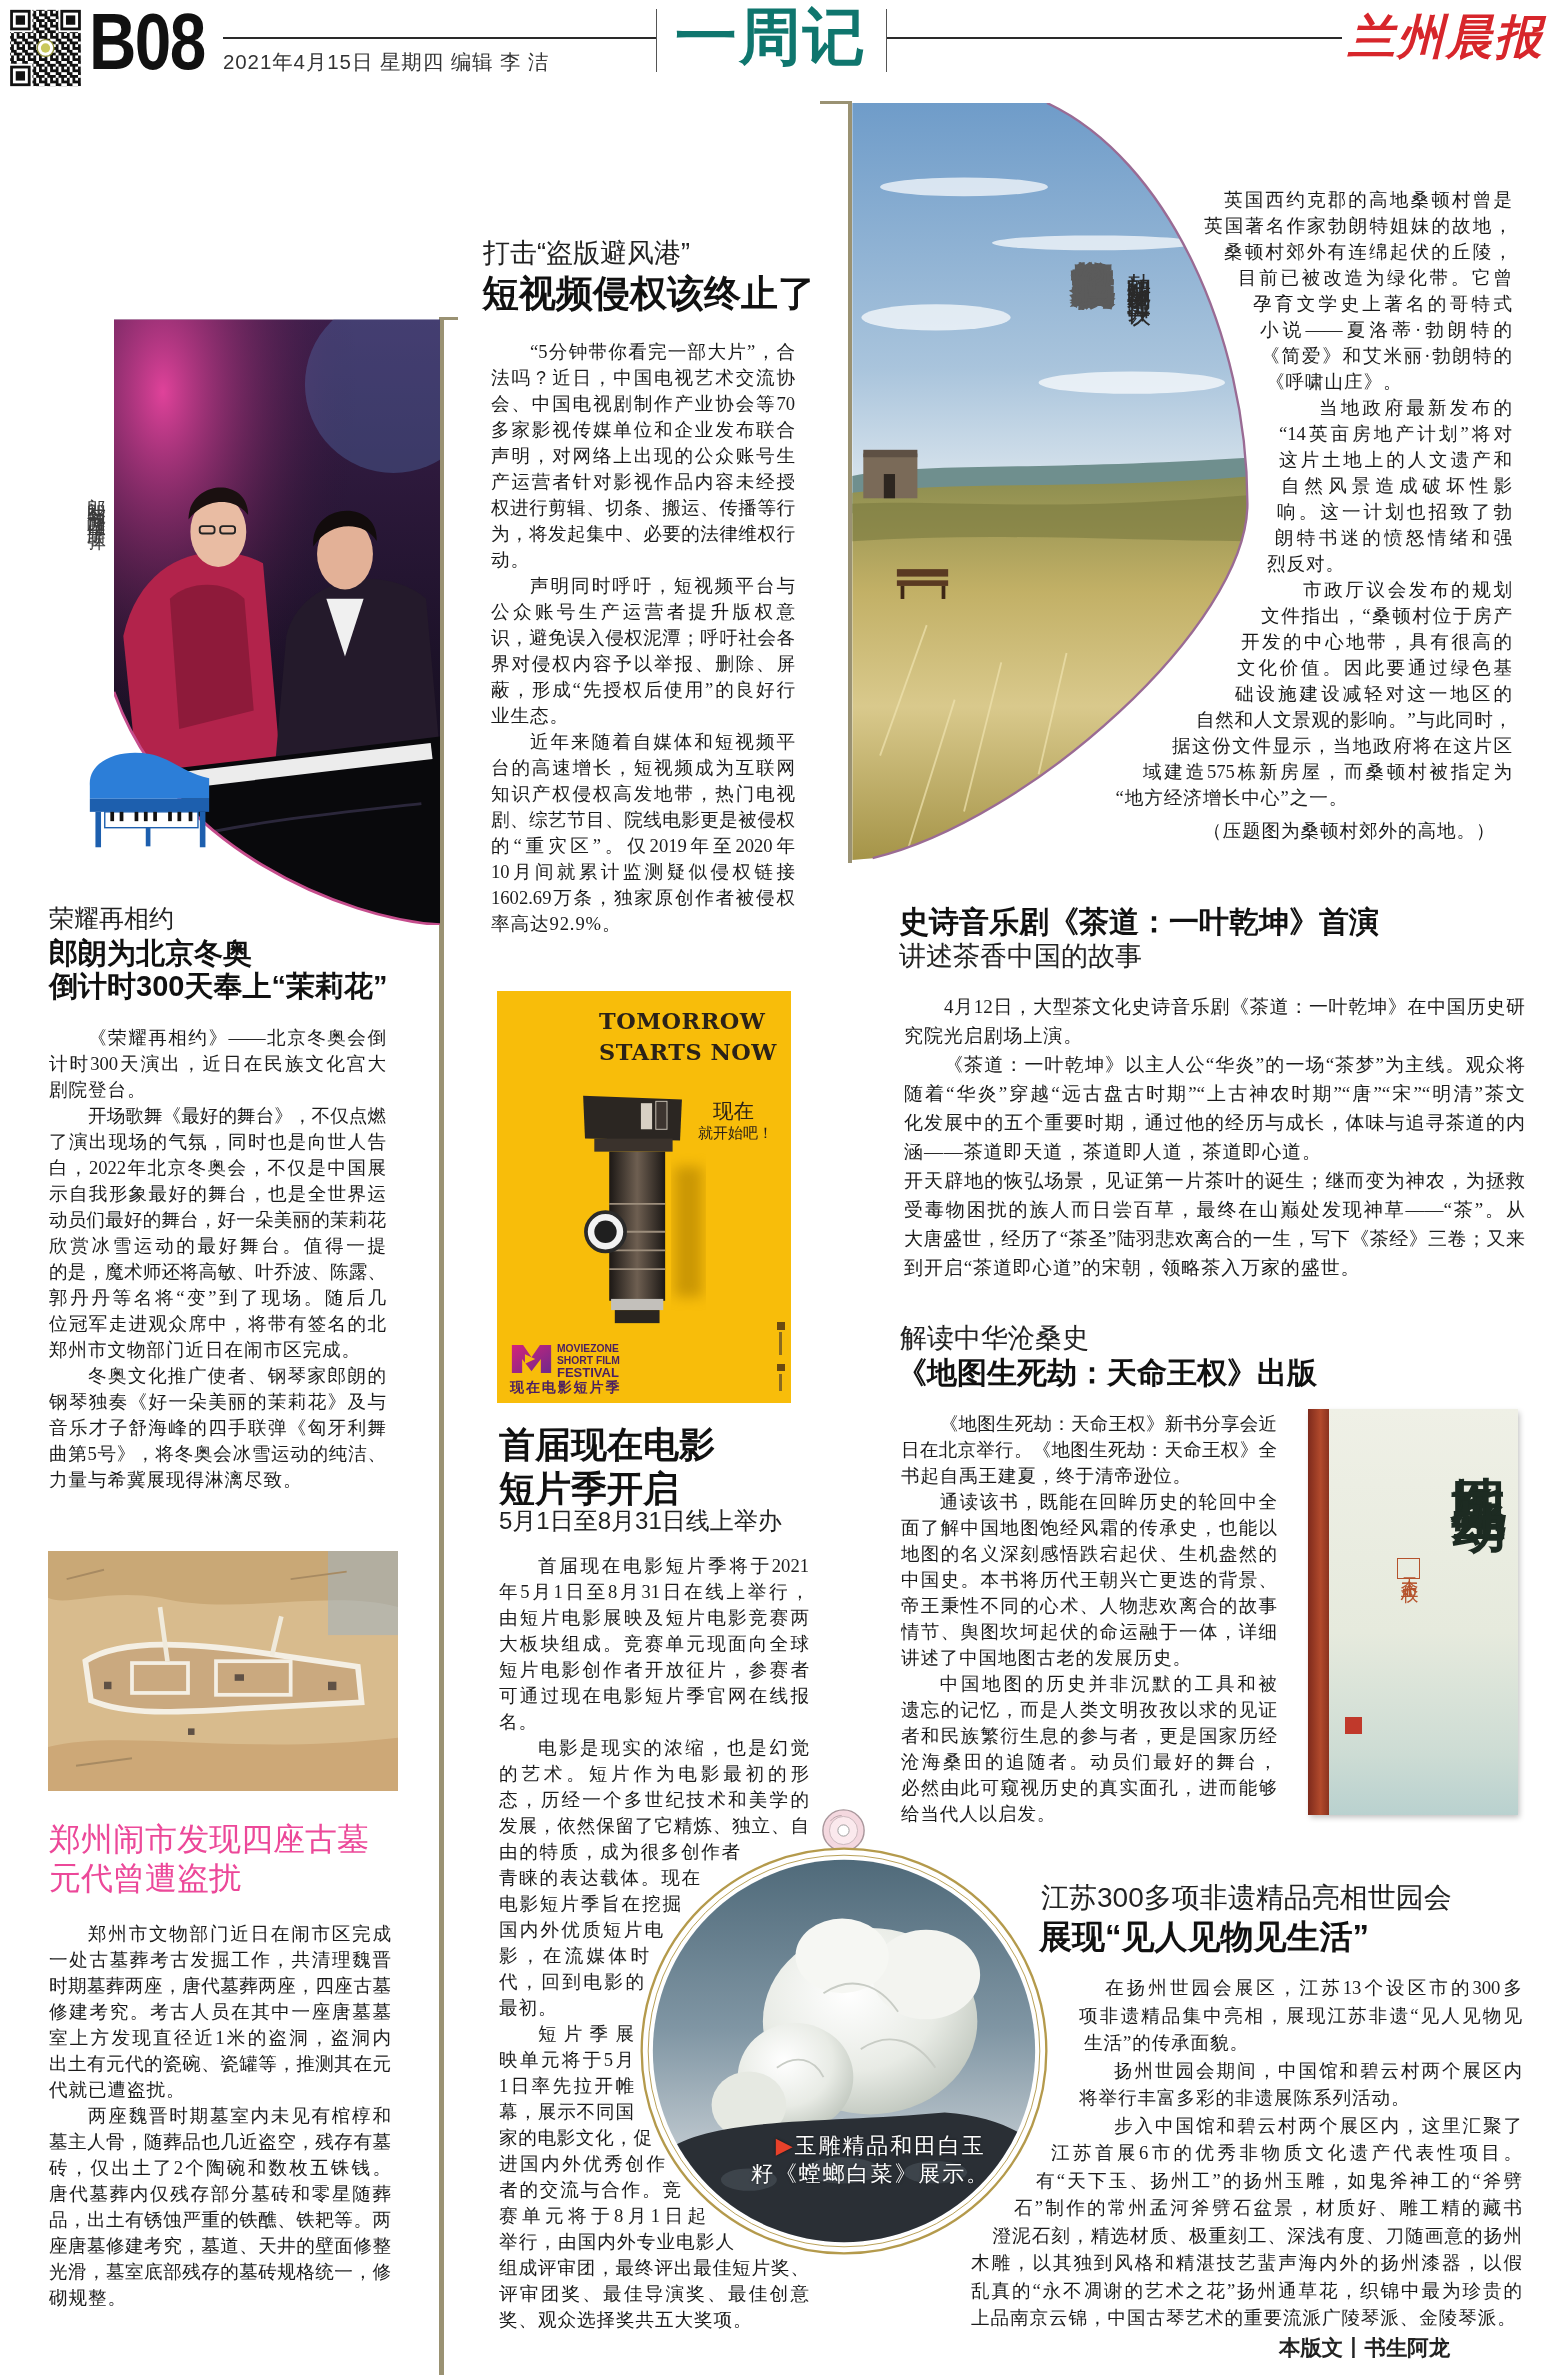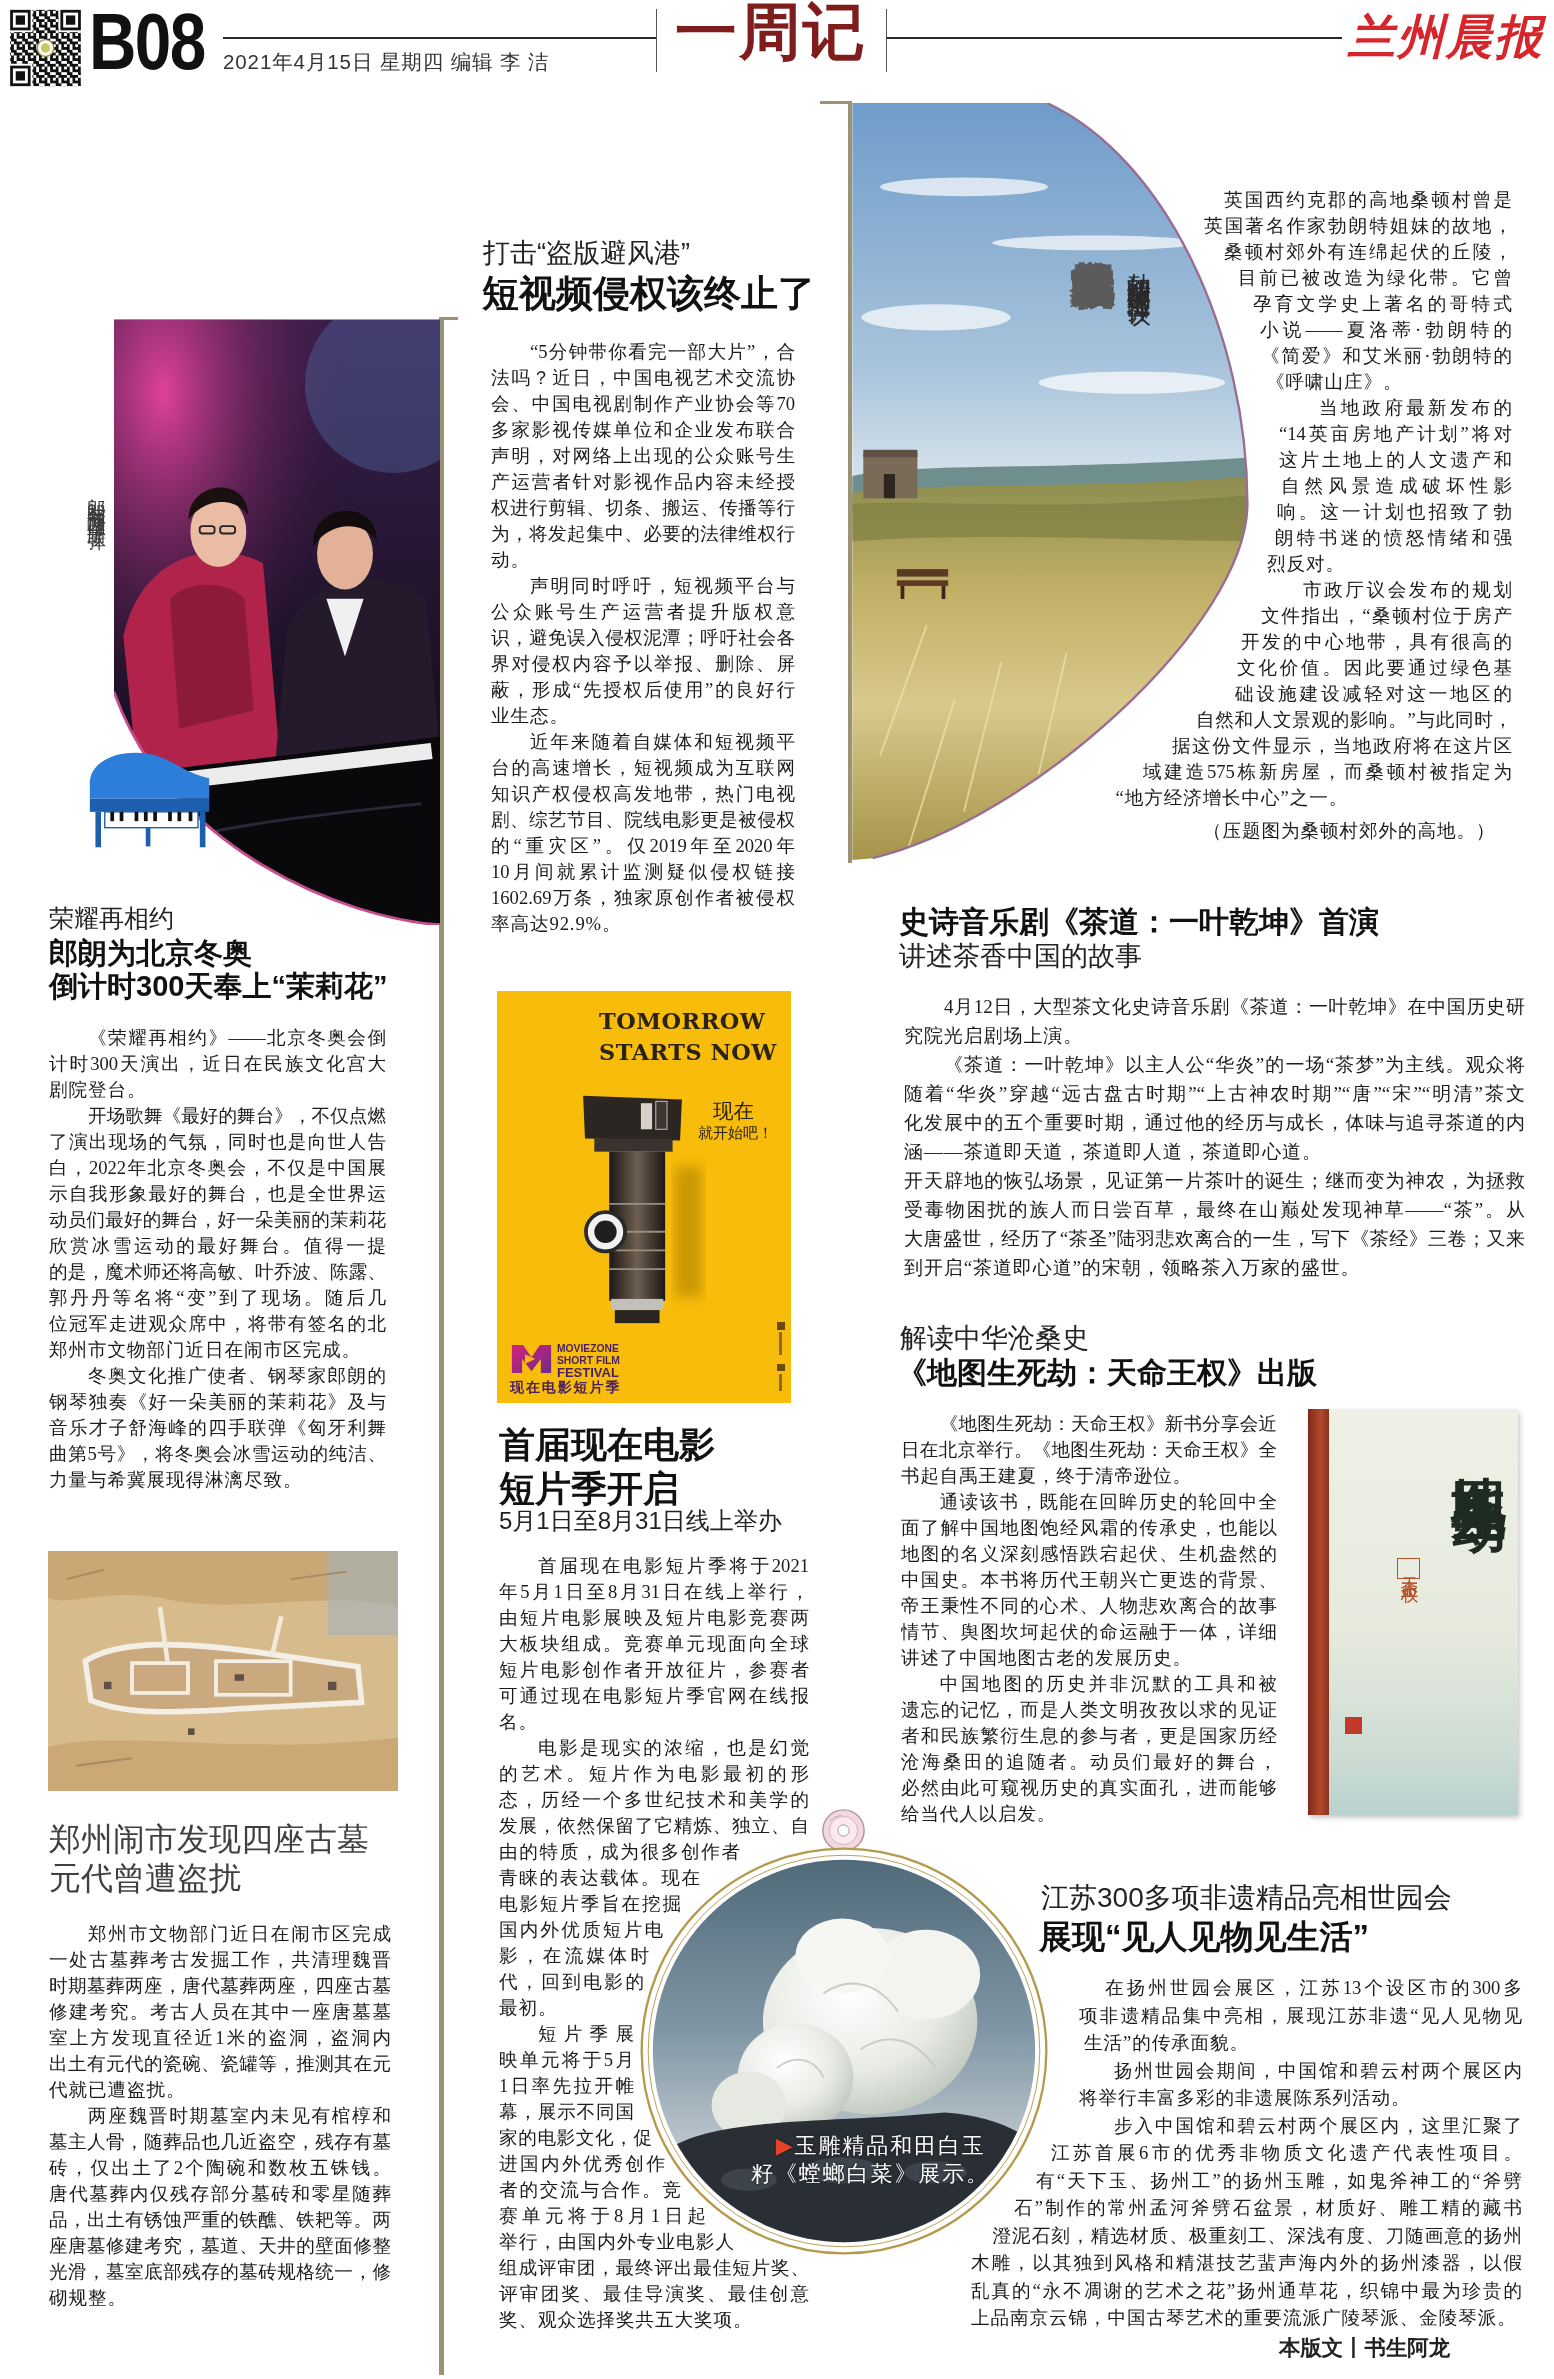--- a/index.html
+++ b/index.html
@@ -15,21 +15,21 @@
 .headline .hl{display:block;}
 .body-text{position:absolute;font-size:18.6px;color:#1b1b1b;}
 .body-text .ln{display:block;height:var(--lh);line-height:var(--lh);overflow:hidden;text-align:justify;text-align-last:justify;white-space:normal;}
 .body-text .ln.first{text-indent:2.1em;}
 .body-text .ln.last{text-align:left;text-align-last:left;letter-spacing:0.9px;overflow:visible;white-space:nowrap;}
 .vtext{writing-mode:vertical-rl;text-orientation:upright;white-space:nowrap;line-height:1;}
 
 
 #page-num{left:89px;top:1.9px;font-size:80px;font-weight:bold;line-height:1;letter-spacing:-1.9px;transform:scaleX(0.82);transform-origin:left top;color:#111;}
 #date-line{left:223px;top:48px;font-size:20.5px;letter-spacing:0.9px;color:#333;white-space:nowrap;}
-#section-title{left:675px;top:5.6px;font-size:62px;font-weight:bold;line-height:1;color:#7f1d1d;letter-spacing:1.9px;font-family:Liberation Mono, monospace;}
+#section-title{left:675px;top:5.6px;font-size:62px;font-weight:bold;line-height:1;color:#0f766e;letter-spacing:1.9px;font-family:Liberation Serif, serif;}
 #masthead{left:1348px;top:11.2px;font-size:47px;font-weight:bold;font-style:italic;color:#d7262b;letter-spacing:1.9px;line-height:1.1;font-family:"DejaVu Serif",serif;}
 
 
 #body-piracy{left:491px;top:339px;width:304px;--lh:26px;}
 #body-langlang{left:49px;top:1025px;width:337px;--lh:26px;}
 #body-zhengzhou{left:49px;top:1921px;width:342px;--lh:26px;}
 #body-shortfilm{left:499px;top:1553px;width:310px;--lh:26px;}
 #body-tea{left:904px;top:992px;width:621px;--lh:29px;font-size:19px;}
 #body-map{left:901px;top:1411px;width:376px;--lh:26px;font-size:18.5px;}
 #body-jiangsu{left:971px;top:1974px;width:551px;--lh:27.5px;}
@@ -206,21 +206,21 @@
     <rect x="180" y="118" width="80" height="36" fill="none" stroke="#f4efe4" stroke-width="4"></rect>
     <path d="M120,60 L128,118 M250,70 L240,112" stroke="#f0eadb" stroke-width="5"></path>
     <g fill="#5f5145">
         <rect x="60" y="140" width="8" height="8"></rect>
         <rect x="200" y="132" width="10" height="7"></rect>
         <rect x="300" y="140" width="9" height="9"></rect>
         <rect x="150" y="190" width="7" height="7"></rect>
       </g>
     <path d="M20,30 L60,20 M260,30 L320,22 M30,230 L90,222" stroke="#a78a62" stroke-width="2"></path>
   </svg>
-  <div class="kicker" style="left:49px;top:1820px;font-size:32px;line-height:39px;color:#404040;">
+  <div class="kicker" style="left:49px;top:1820px;font-size:32px;line-height:39px;color:#ec4899;">
     <span class="hl" style="display:block">郑州闹市发现四座古墓</span>
     <span class="hl" style="display:block">元代曾遭盗扰</span>
   </div>
   <div id="body-zhengzhou" class="body-text">
       <div class="para">
         <div class="ln first">郑州市文物部门近日在闹市区完成</div>
         <div class="ln">一处古墓葬考古发掘工作，共清理魏晋</div>
         <div class="ln">时期墓葬两座，唐代墓葬两座，四座古墓</div>
         <div class="ln">修建考究。考古人员在其中一座唐墓墓</div>
         <div class="ln">室上方发现直径近1米的盗洞，盗洞内</div>

